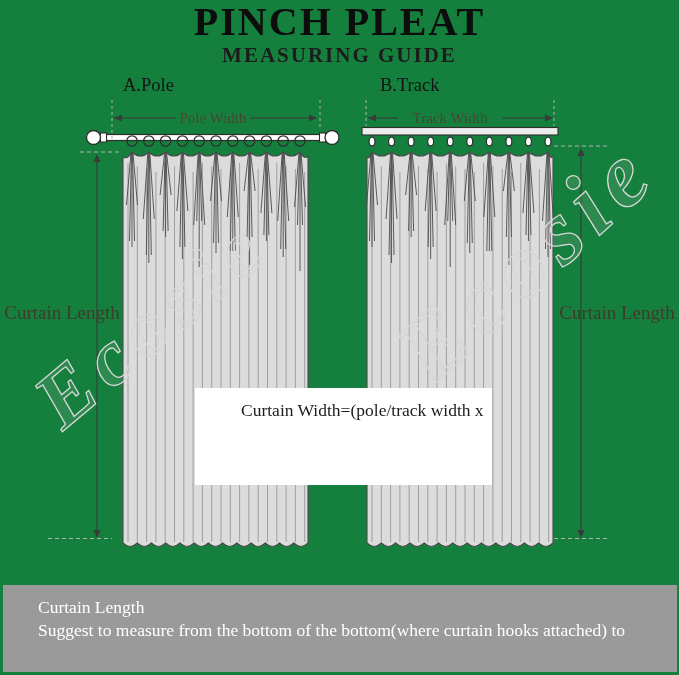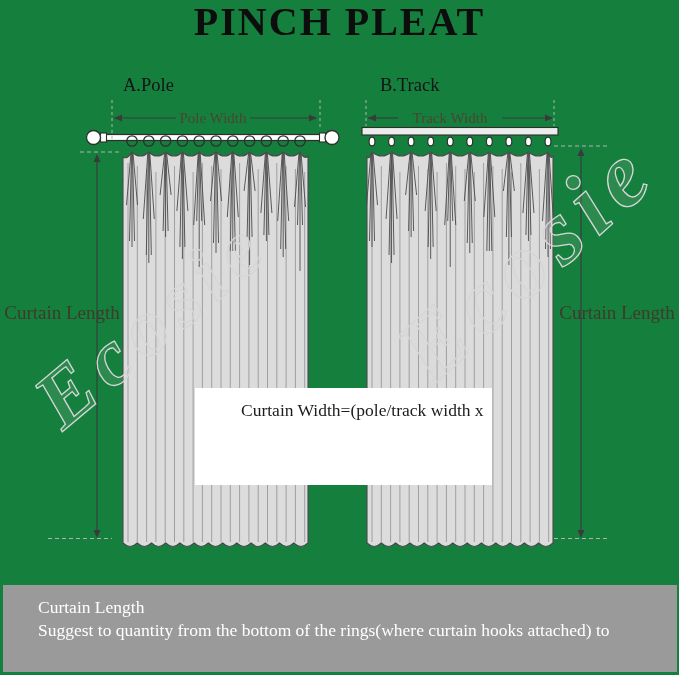--- a/index.html
+++ b/index.html
@@ -36,20 +36,21 @@
   .footer-heading{font-size:17.5px;line-height:23px;}
   .footer-line{font-size:17.5px;line-height:23px;}
   text{font-family:"Liberation Serif",serif;}
 </style>
 </head>
 <body>
 
 <div class="page">
 
   <div class="title">PINCH PLEAT</div>
+  <div class="subtitle">MEASURING GUIDE</div>
 
   <svg id="diagram-svg" class="diagram-svg" width="679" height="675" viewBox="0 0 679 675">
 
   <g>
         <path d="M 123 157 Q 127.5 160 132 152 Q 140.4 160 148.8 152 Q 157.2 160 165.6 152 Q 174 160 182.4 152 Q 190.8 160 199.2 152 Q 207.6 160 216 152 Q 224.4 160 232.8 152 Q 241.20000000000002 160 249.60000000000002 152 Q 258 160 266.4 152 Q 274.8 160 283.20000000000005 152 Q 291.6 160 300 152 Q 304 160 308 156 L 308 543 Q 300.8846153846154 550 293.7692307692308 543 Q 286.6538461538462 550 279.53846153846155 543 Q 272.42307692307696 550 265.3076923076923 543 Q 258.19230769230774 550 251.0769230769231 543 Q 243.96153846153848 550 236.84615384615387 543 Q 229.73076923076923 550 222.6153846153846 543 Q 215.5 550 208.3846153846154 543 Q 201.26923076923077 550 194.15384615384616 543 Q 187.03846153846155 550 179.92307692307693 543 Q 172.80769230769232 550 165.6923076923077 543 Q 158.5769230769231 550 151.46153846153848 543 Q 144.34615384615384 550 137.23076923076923 543 Q 130.1153846153846 550 123 543 Z" fill="#dcdcdc" stroke="#4a4a4a" stroke-width="1.1"></path>
         <line x1="128" y1="163" x2="128" y2="542" stroke="#8f8f8f" stroke-width="0.8"></line>
         <line x1="137.3" y1="166" x2="137.3" y2="542" stroke="#8f8f8f" stroke-width="0.8"></line>
         <line x1="146.60000000000002" y1="169" x2="146.60000000000002" y2="542" stroke="#8f8f8f" stroke-width="0.8"></line>
         <line x1="155.90000000000003" y1="172" x2="155.90000000000003" y2="542" stroke="#8f8f8f" stroke-width="0.8"></line>
         <line x1="165.20000000000005" y1="163" x2="165.20000000000005" y2="542" stroke="#8f8f8f" stroke-width="0.8"></line>
@@ -274,16 +275,16 @@
 
   <div class="watermark wm1" style="-webkit-text-stroke: 1.3px rgb(214, 214, 214);">Ecosie</div>
   <div class="watermark wm2" style="-webkit-text-stroke: 1.3px rgb(214, 214, 214);">Ecosie</div>
 
   <div class="info-box">
     <div class="info-line">Curtain Width=(pole/track width x</div>
   </div>
 
   <div class="footer" id="footer-bar" style="background: rgb(154, 154, 154);">
     <div class="footer-heading">Curtain Length</div>
-    <div class="footer-line">Suggest to quantity from the bottom of the rings(where curtain hooks attached) to</div>
+    <div class="footer-line">Suggest to measure from the bottom of the bottom(where curtain hooks attached) to</div>
   </div>
 
 </div>
 
 </body></html>

